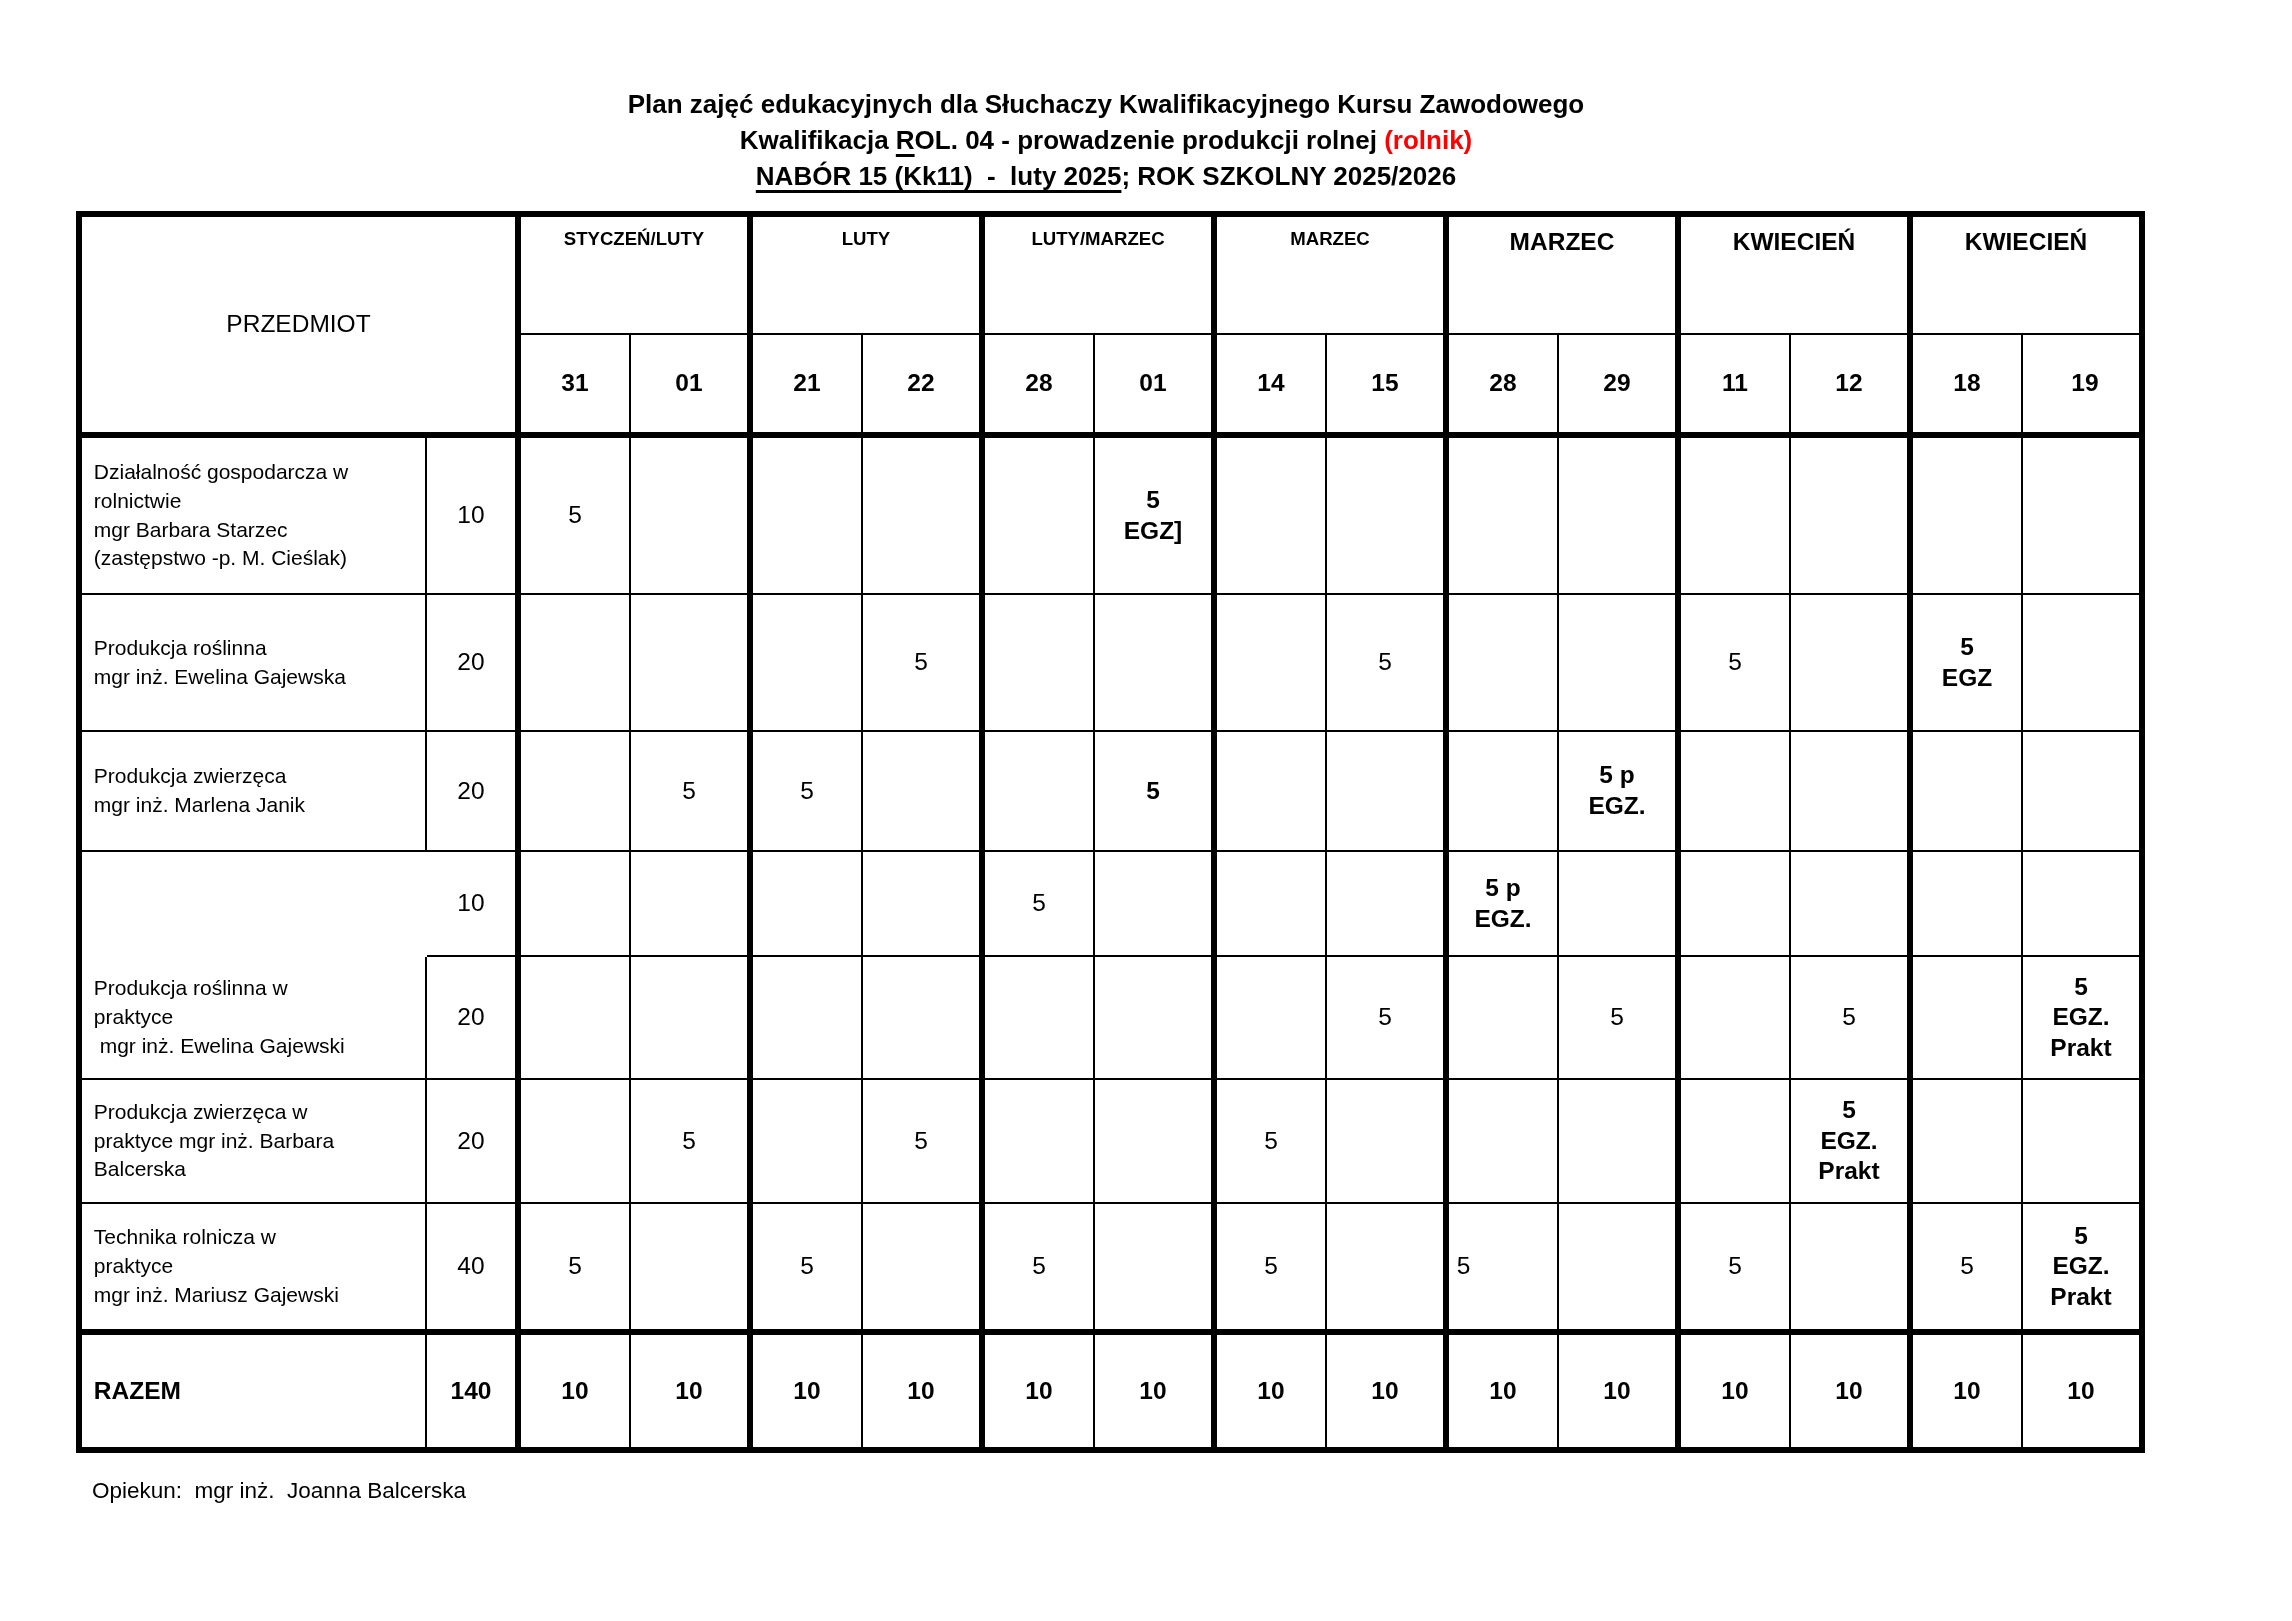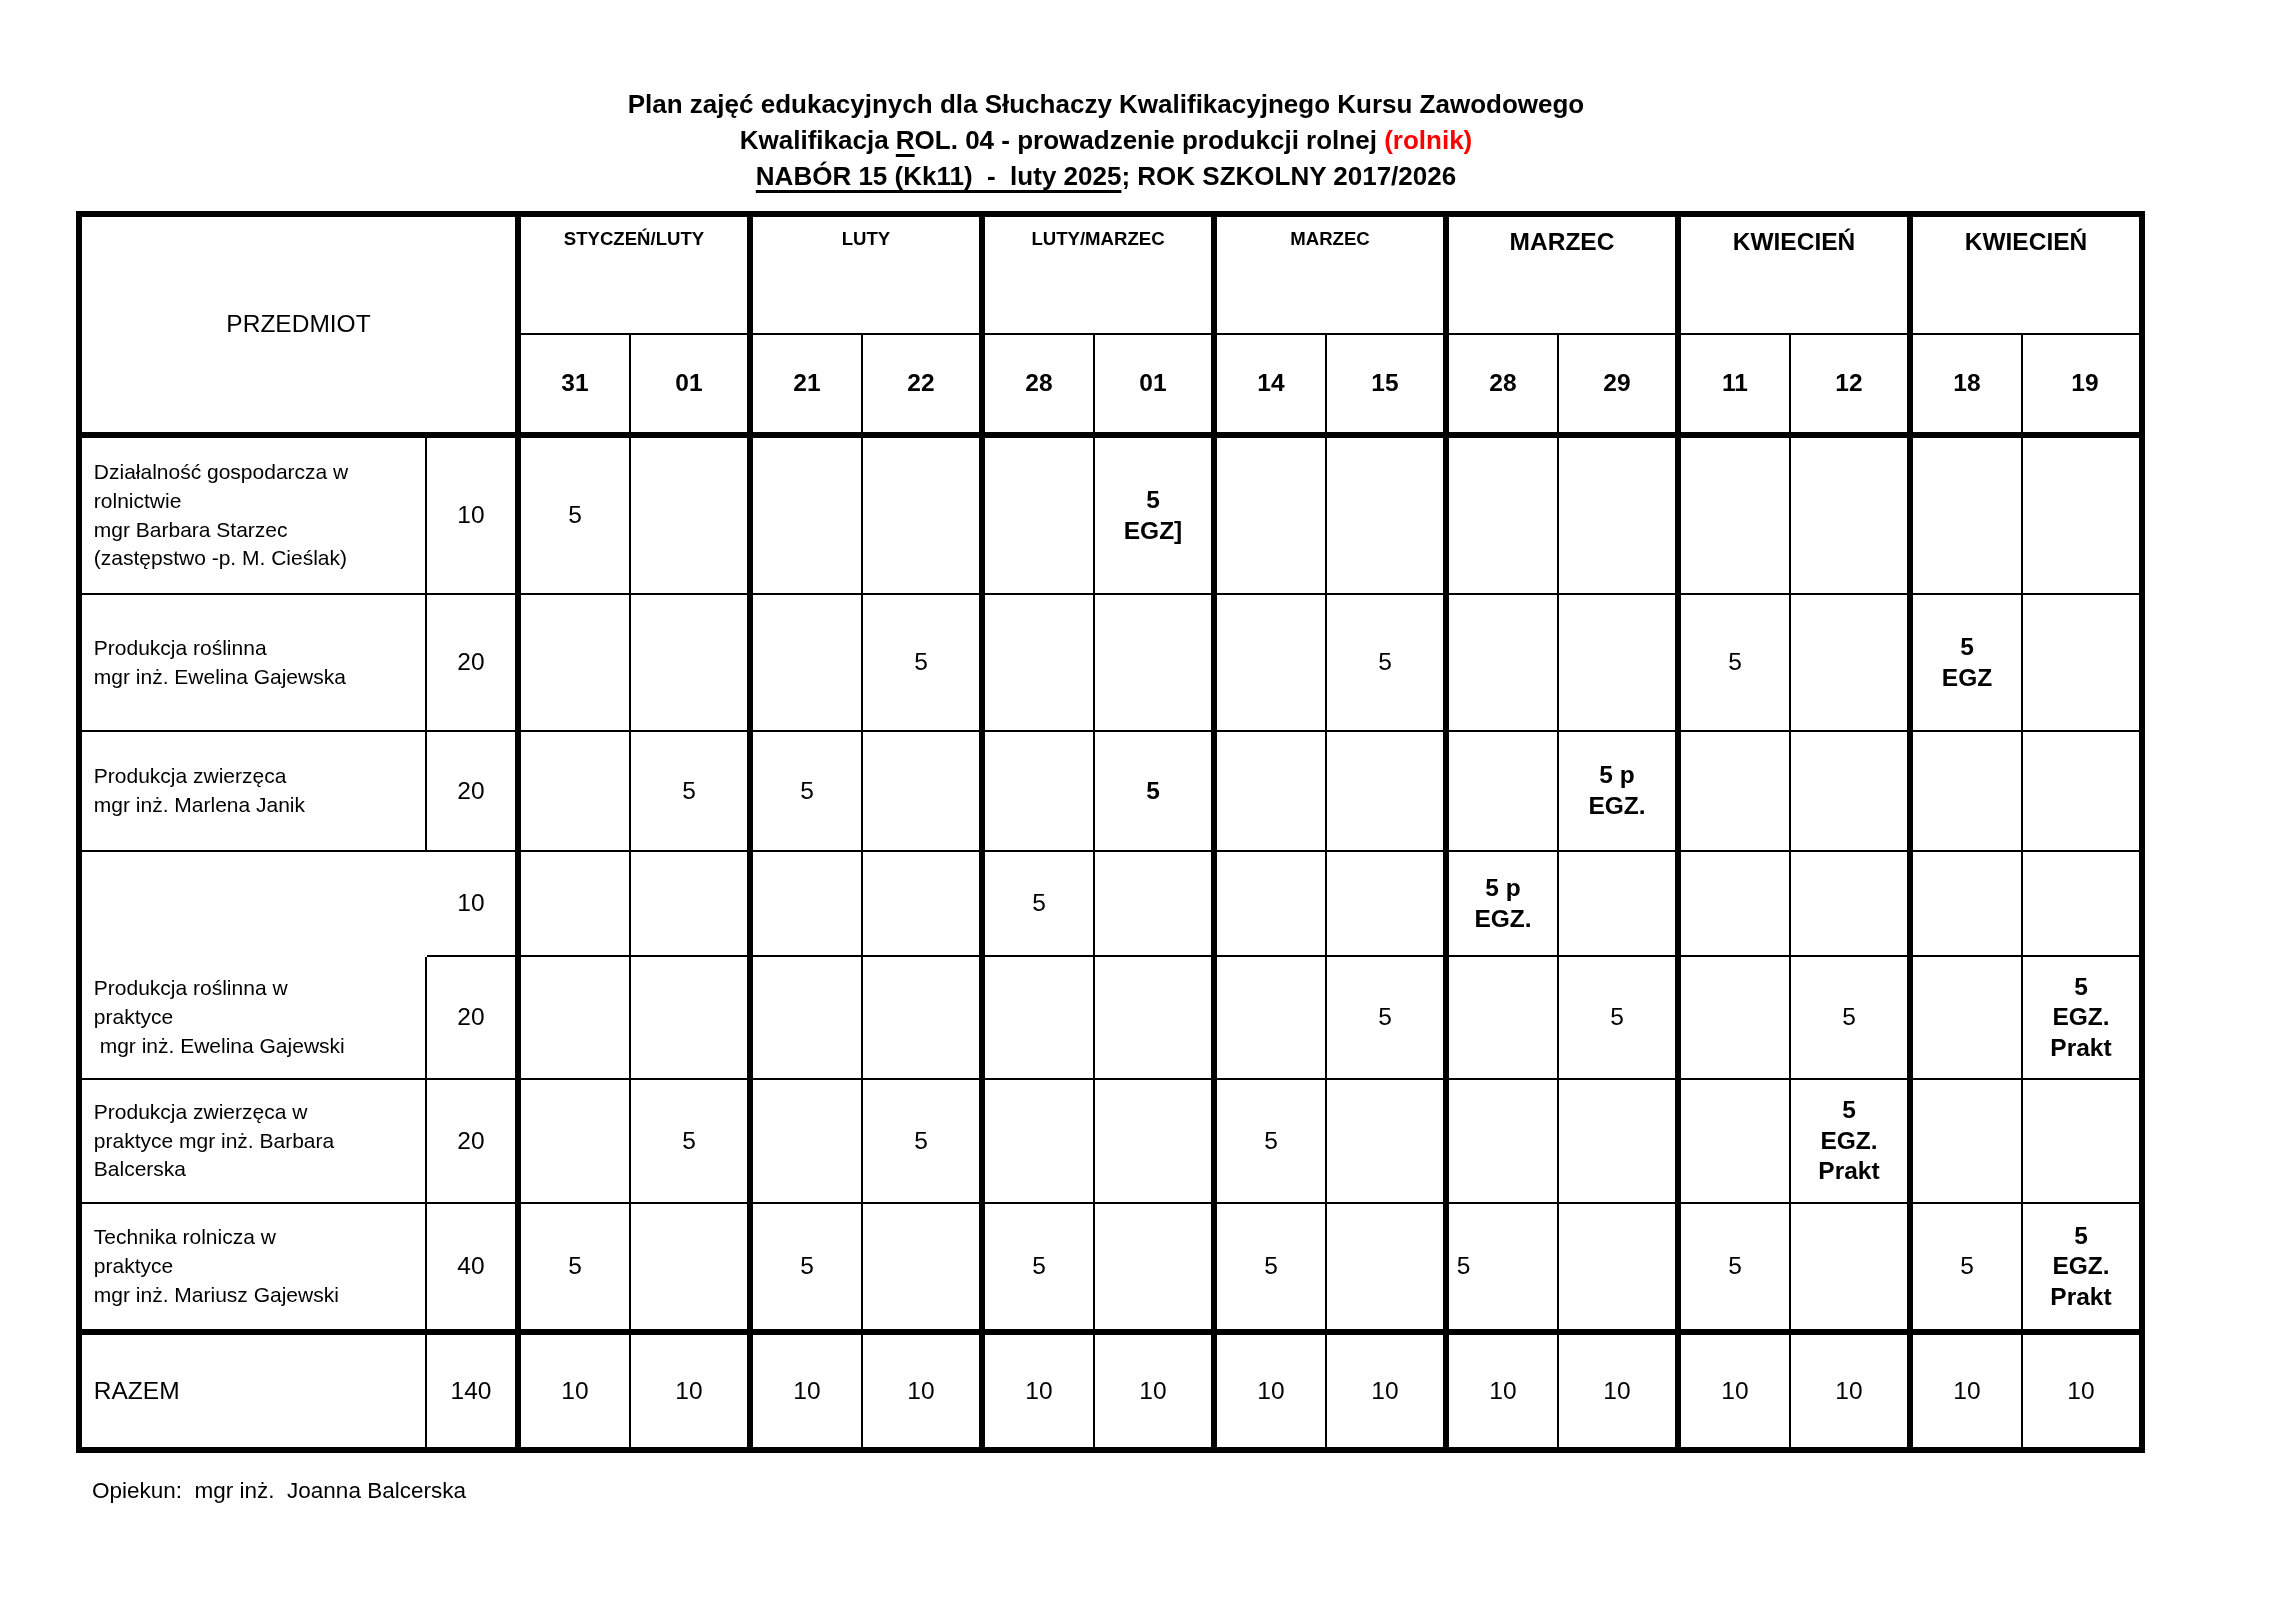--- a/index.html
+++ b/index.html
@@ -24,21 +24,21 @@
     grid-template-rows:118px 103px 157px 137px 120px 105px 123px 124px 131px 112px;
     border:6.9px solid #000;background:#fff;
   }
   .cell{
     box-sizing:border-box;display:flex;align-items:center;justify-content:center;
     border-right:2px solid #000;border-bottom:2px solid #000;
     font-size:24.5px;text-align:center;white-space:pre-wrap;line-height:1.25;
     overflow:hidden;
   }
   .no-r{border-right:none;}
-  .no-b{border-bottom:none;}
+  .no-b{border-bottom:none;font-weight:bold;}
   .thick-l{border-left:6.9px solid #000;}
   .thick-b{border-bottom:6.9px solid #000;}
   .bold{font-weight:700;}
   .head-przedmiot{font-size:24.5px;border-right:none;border-bottom:6.9px solid #000;}
   .month{align-items:flex-start;padding-top:9.8px;font-weight:700;}
   .month-small{font-size:18.6px;}
   .month-large{font-size:24.5px;}
   .date{font-weight:700;}
   .subject{justify-content:flex-start;text-align:left;padding:5.9px 3.9px 5.9px 11.8px;font-size:21px;line-height:1.38;}
   .hours{font-size:24.5px;}
@@ -49,21 +49,21 @@
   .footer{
     position:absolute;left:92px;top:1478px;font-size:22.5px;white-space:pre-wrap;
   }
 </style>
 </head>
 <body>
 
 <div class="titles">
   <div class="t-line">Plan zajęć edukacyjnych dla Słuchaczy Kwalifikacyjnego Kursu Zawodowego</div>
   <div class="t-line"><span>Kwalifikacja </span><span class="und">R</span><span>OL. 04 - prowadzenie produkcji rolnej </span><span class="red">(rolnik)</span></div>
-  <div class="t-line"><span class="und">NABÓR 15 (Kk11)  -  luty 2025</span><span>; ROK SZKOLNY 2017/2026</span></div>
+  <div class="t-line"><span class="und">NABÓR 15 (Kk11)  -  luty 2025</span><span>; ROK SZKOLNY 2025/2026</span></div>
 </div>
 
 <div id="schedule">
     <div class="cell head-przedmiot" style="grid-area: 1 / 1 / 3 / 3;">PRZEDMIOT</div>
     <div class="cell month month-small thick-l no-r" style="grid-area: 1 / 3 / auto / span 2;">STYCZEŃ/LUTY</div>
     <div class="cell date thick-b thick-l" style="grid-area: 2 / 3;">31</div>
     <div class="cell date thick-b no-r" style="grid-area: 2 / 4;">01</div>
     <div class="cell month month-small thick-l no-r" style="grid-area: 1 / 5 / auto / span 2;">LUTY</div>
     <div class="cell date thick-b thick-l" style="grid-area: 2 / 5;">21</div>
     <div class="cell date thick-b no-r" style="grid-area: 2 / 6;">22</div>

